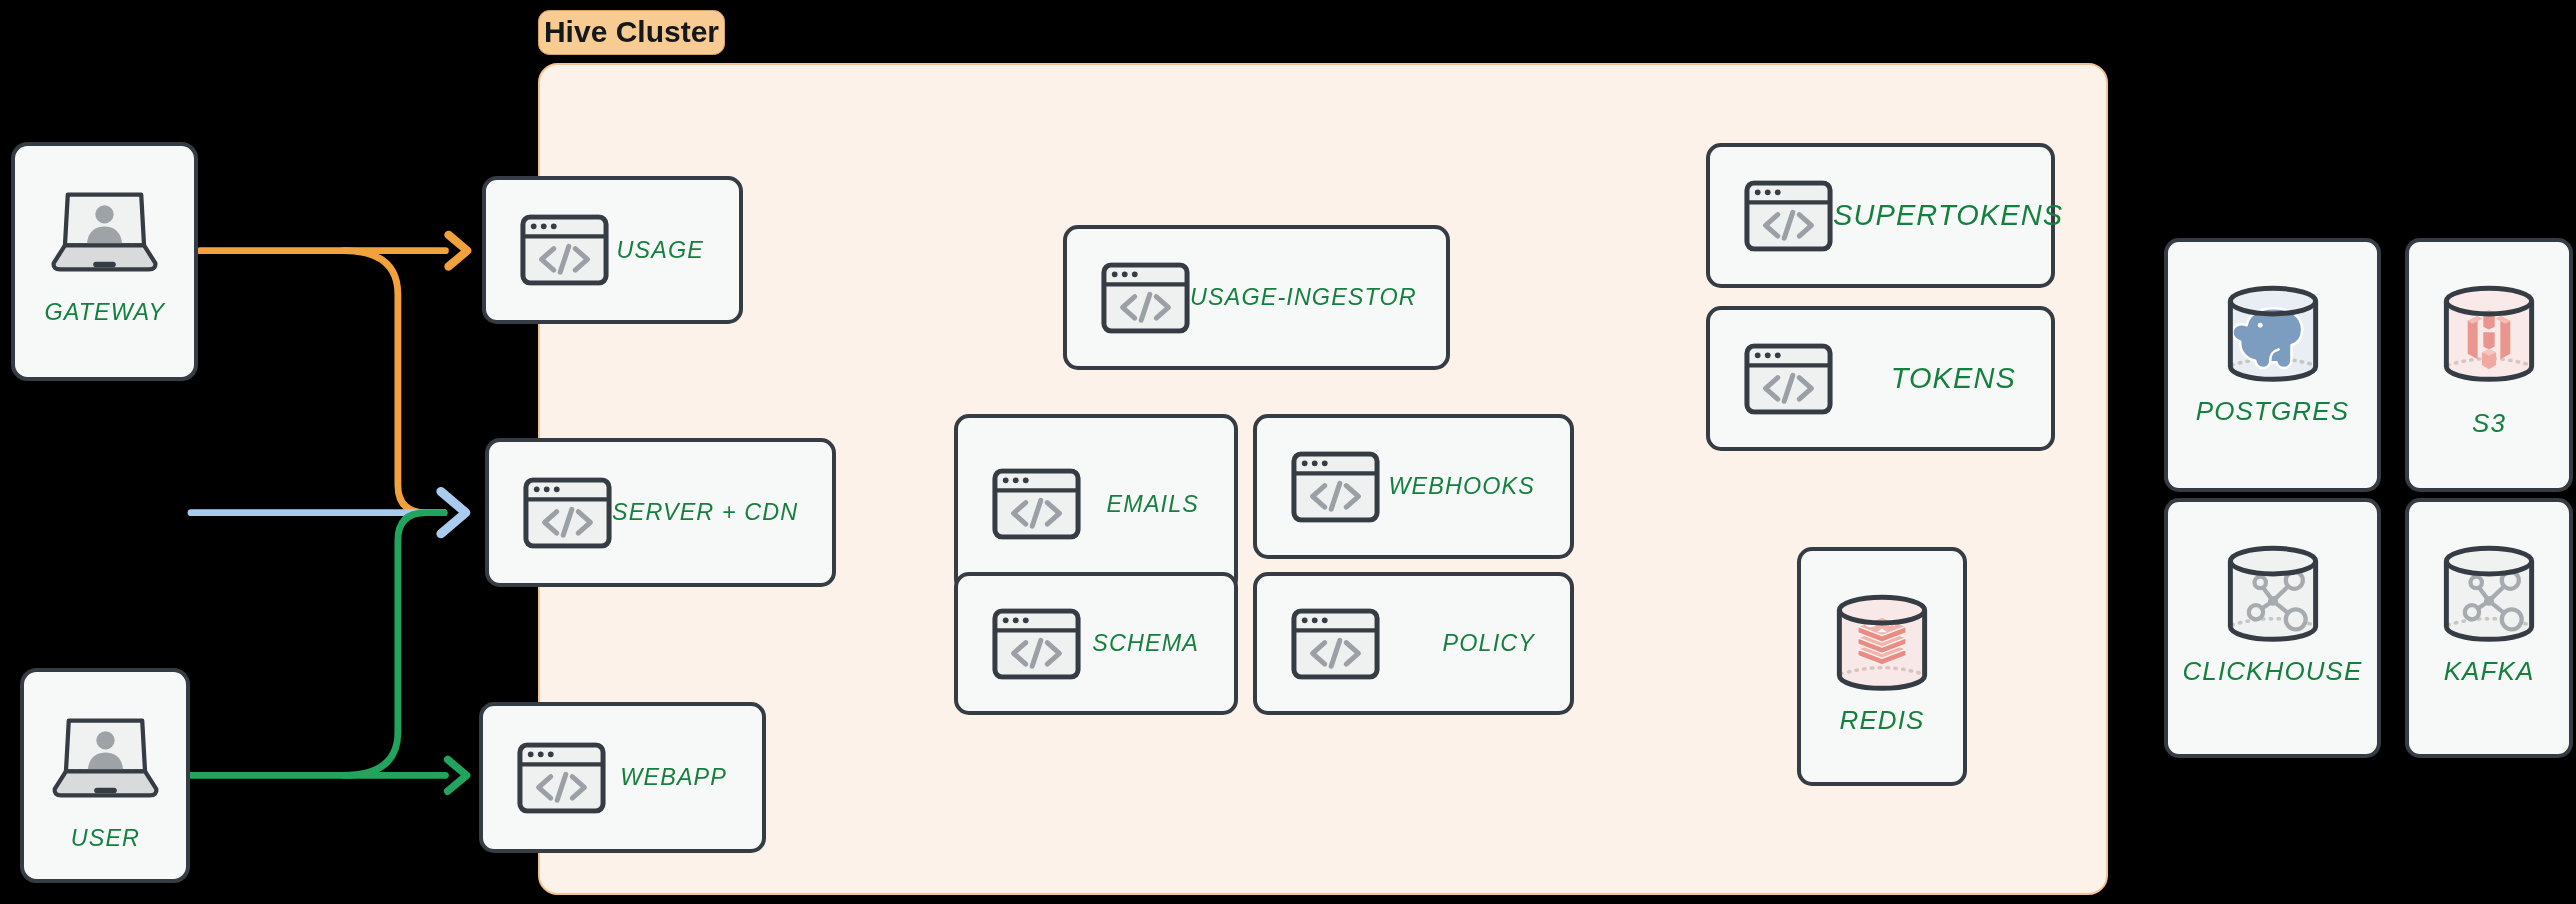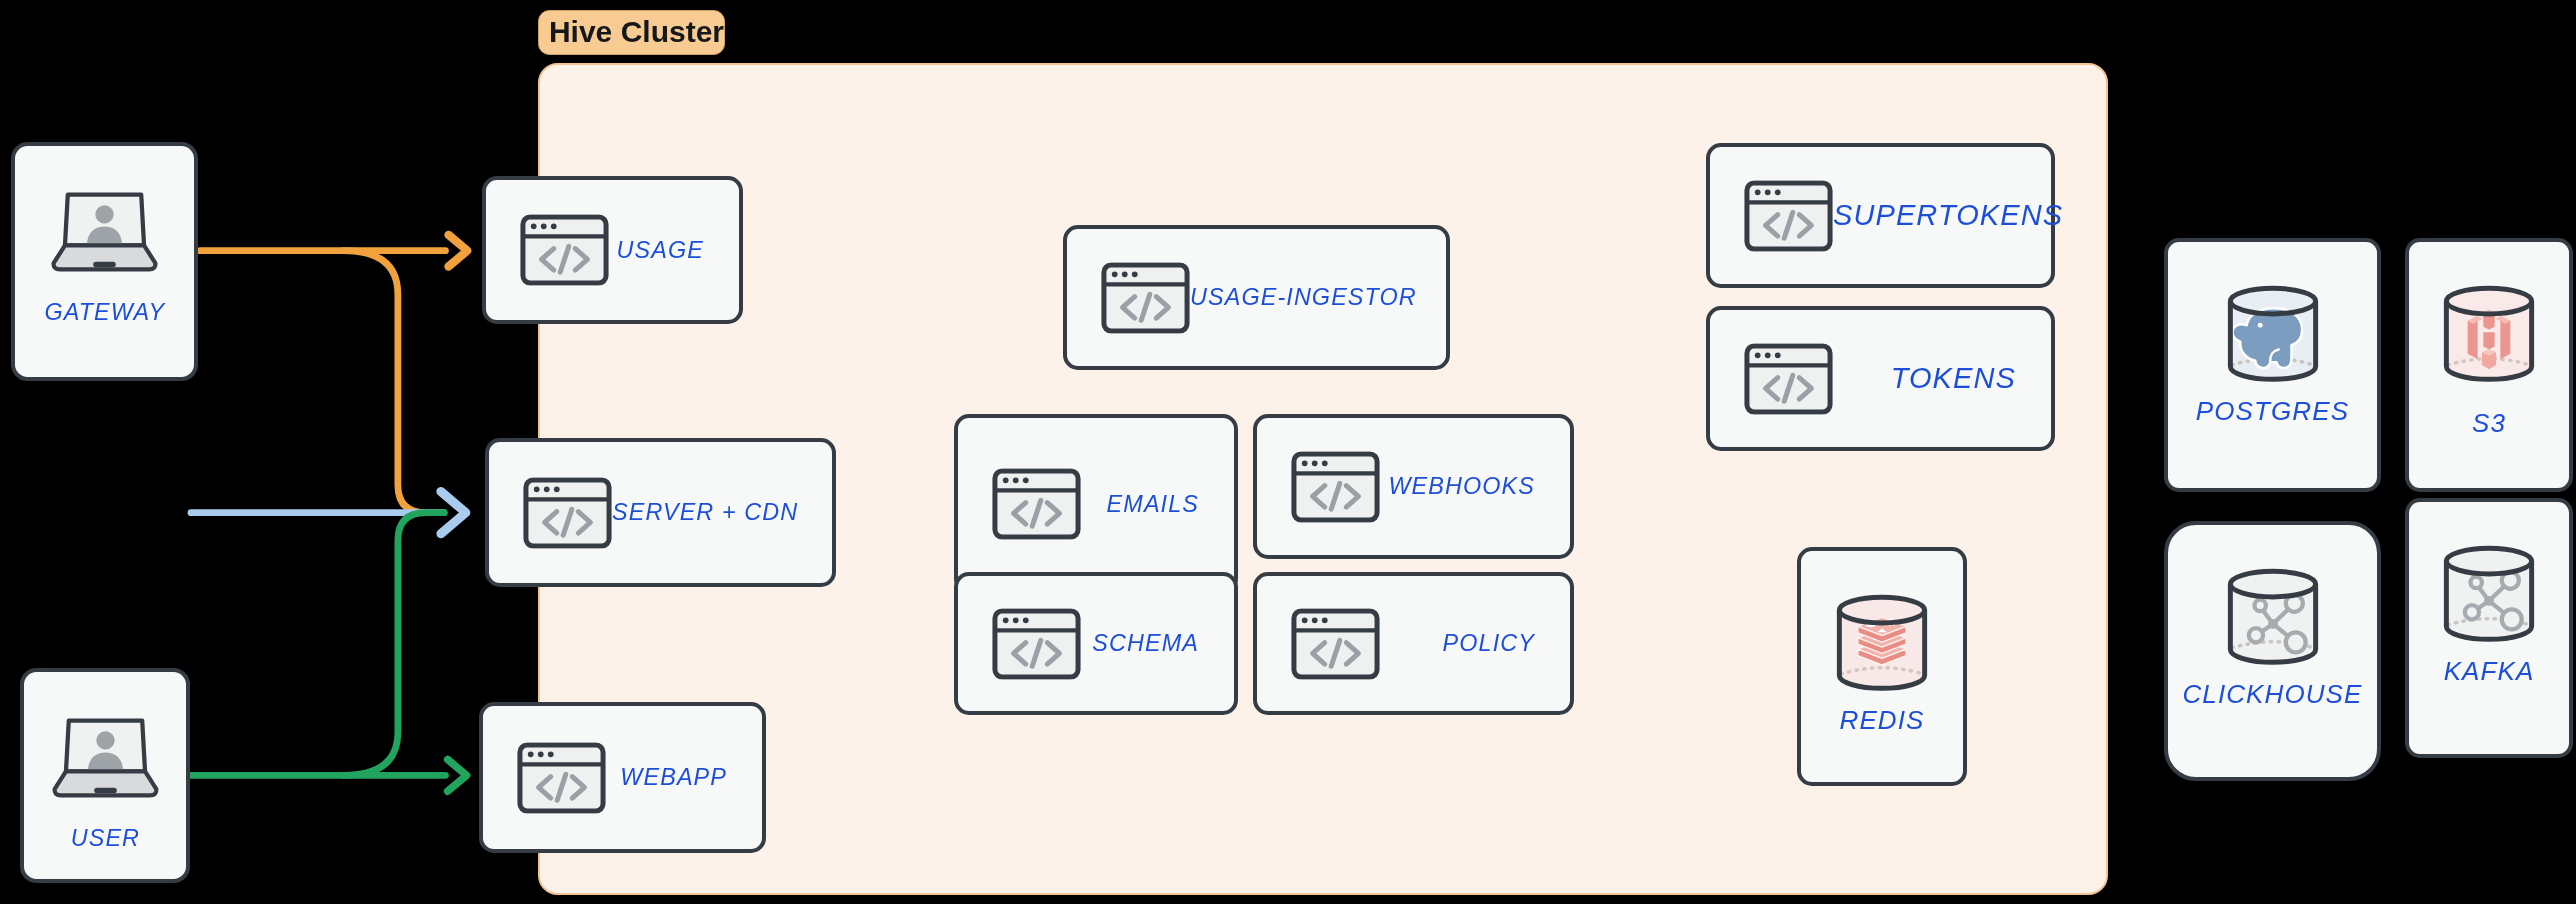--- a/index.html
+++ b/index.html
@@ -3,26 +3,26 @@
 <meta charset="utf-8">
 <style>
   html,body{margin:0;padding:0;background:#000;}
   #canvas{position:relative;width:2576px;height:904px;background:#000;overflow:hidden;
           font-family:"Liberation Sans",sans-serif;}
   
   #cluster{position:absolute;left:538px;top:63px;width:1566px;height:828px;
            background:#FCF2E9;border:2.3px solid #F3C493;border-radius:19.6px;z-index:0;}
   #cluster-pill{position:absolute;left:538px;top:9.8px;width:185px;height:43px;z-index:3;
            background:#F7CB92;border:1.5px solid #D2A263;border-radius:11.3px;
-           display:flex;align-items:center;justify-content:flex-end;}
+           display:flex;align-items:center;justify-content:center;}
   #cluster-pill span{font-weight:bold;font-size:30px;color:#15181B;}
   
   .node{position:absolute;background:#F7F9F9;border:4.5px solid #363C44;border-radius:15px;
         box-sizing:border-box;z-index:2;}
-  .lbl{font-style:italic;font-size:23.4px;color:#1d4ed8;letter-spacing:1.1px;white-space:nowrap;}
+  .lbl{font-style:italic;font-size:23.4px;color:#15803d;letter-spacing:1.1px;white-space:nowrap;}
   .lbl-lg{font-size:29px;}
   .lbl-db{font-size:26px;text-align:center;}
   
   .svc{display:flex;align-items:center;padding:0 35px 0 34px;}
   .svc .icon{flex:none;}
   .svc .lbl{flex:1;text-align:right;}
   
   .actor{display:flex;flex-direction:column;align-items:center;padding-top:44px;border-radius:16.6px;}
   .actor .lbl{margin-top:19.6px;}
   
@@ -38,21 +38,21 @@
   #n-usage-ingestor{left:1063px;top:225px;width:387px;height:145px;}
   #n-emails{left:954px;top:414px;width:284px;height:180px;}
   #n-webhooks{left:1253px;top:414px;width:321px;height:145px;}
   #n-schema{left:954px;top:572px;width:284px;height:143px;}
   #n-policy{left:1253px;top:572px;width:321px;height:143px;}
   #n-supertokens{left:1706px;top:143px;width:349px;height:145px;}
   #n-tokens{left:1706px;top:306px;width:349px;height:145px;}
   #n-redis{left:1797px;top:547px;width:170px;height:239px;}
   #n-postgres{left:2164px;top:238px;width:217px;height:254px;}
   #n-s3{left:2405px;top:238px;width:168px;height:254px;gap:12px;}
-  #n-clickhouse{left:2164px;top:521px;width:217px;height:260px;border-radius:32px;}
+  #n-clickhouse{left:2164px;top:498px;width:217px;height:260px;}
   #n-kafka{left:2405px;top:498px;width:168px;height:260px;}
   
   #edges{position:absolute;inset:0;z-index:1;pointer-events:none;}
   #edges path{fill:none;stroke-linecap:round;stroke-linejoin:round;}
 </style>
 </head>
 <body>
 
 <svg width="0" height="0" style="position:absolute" aria-hidden="true">
   <defs>

